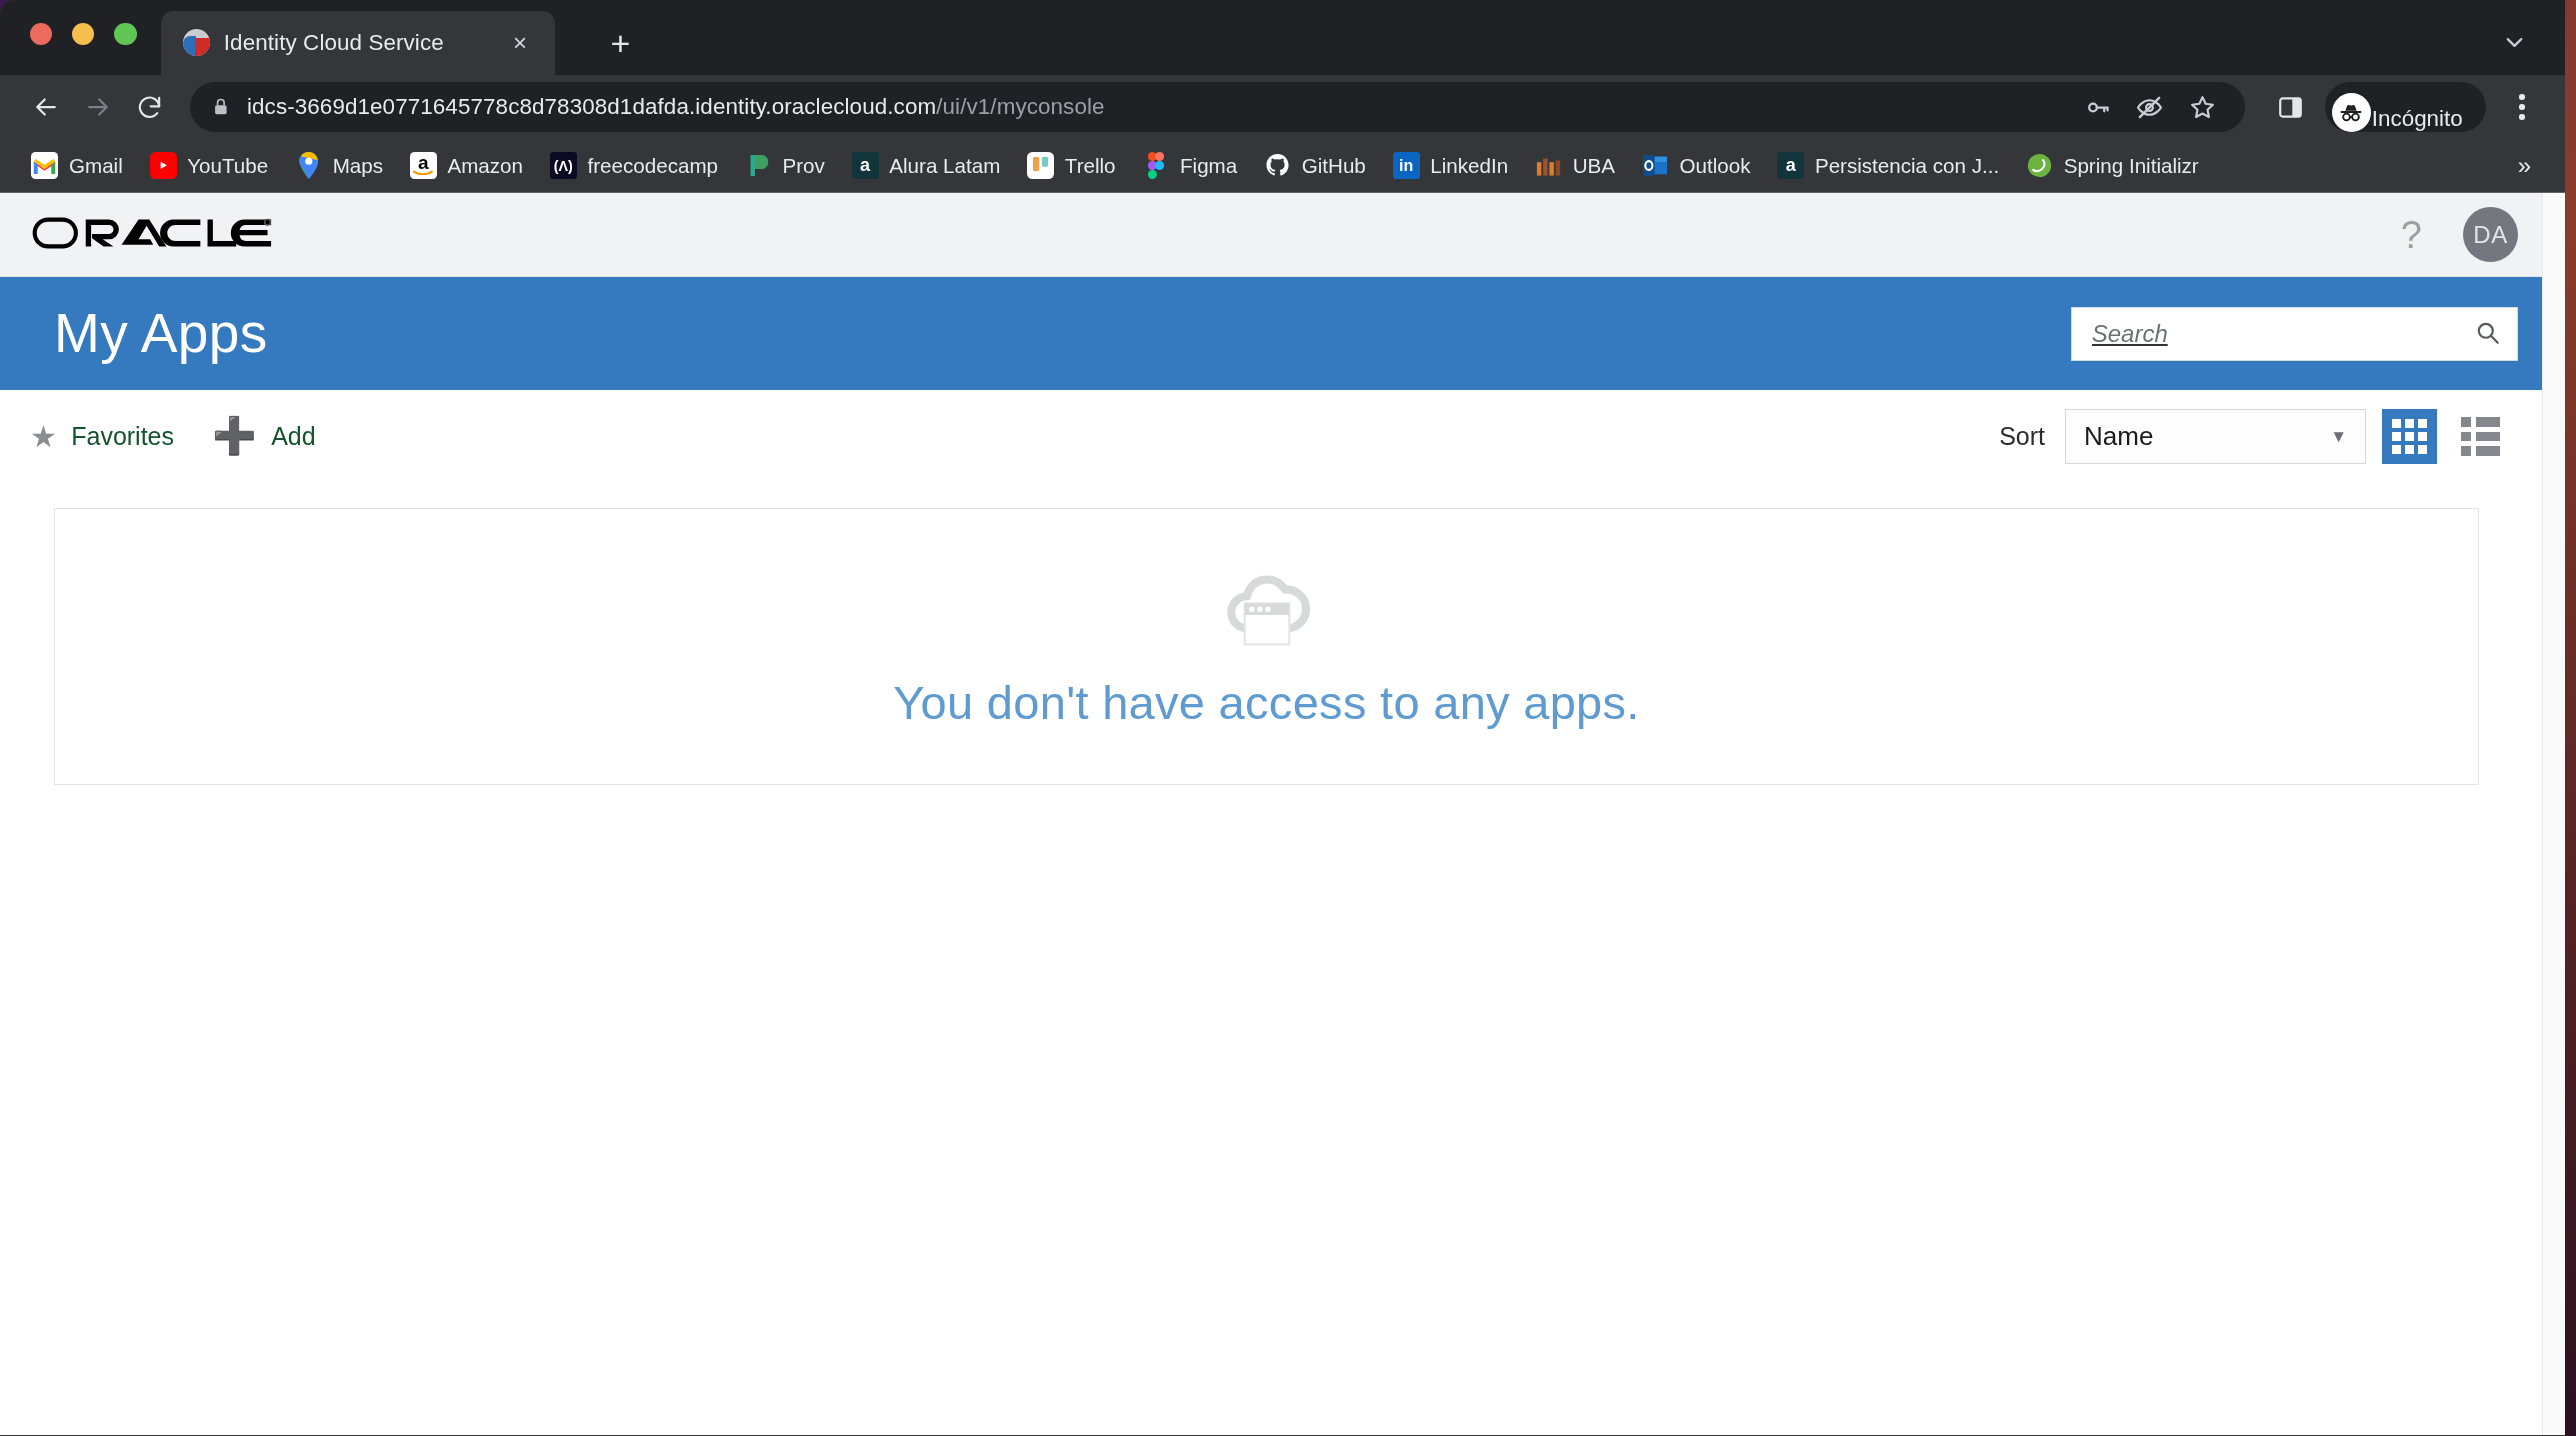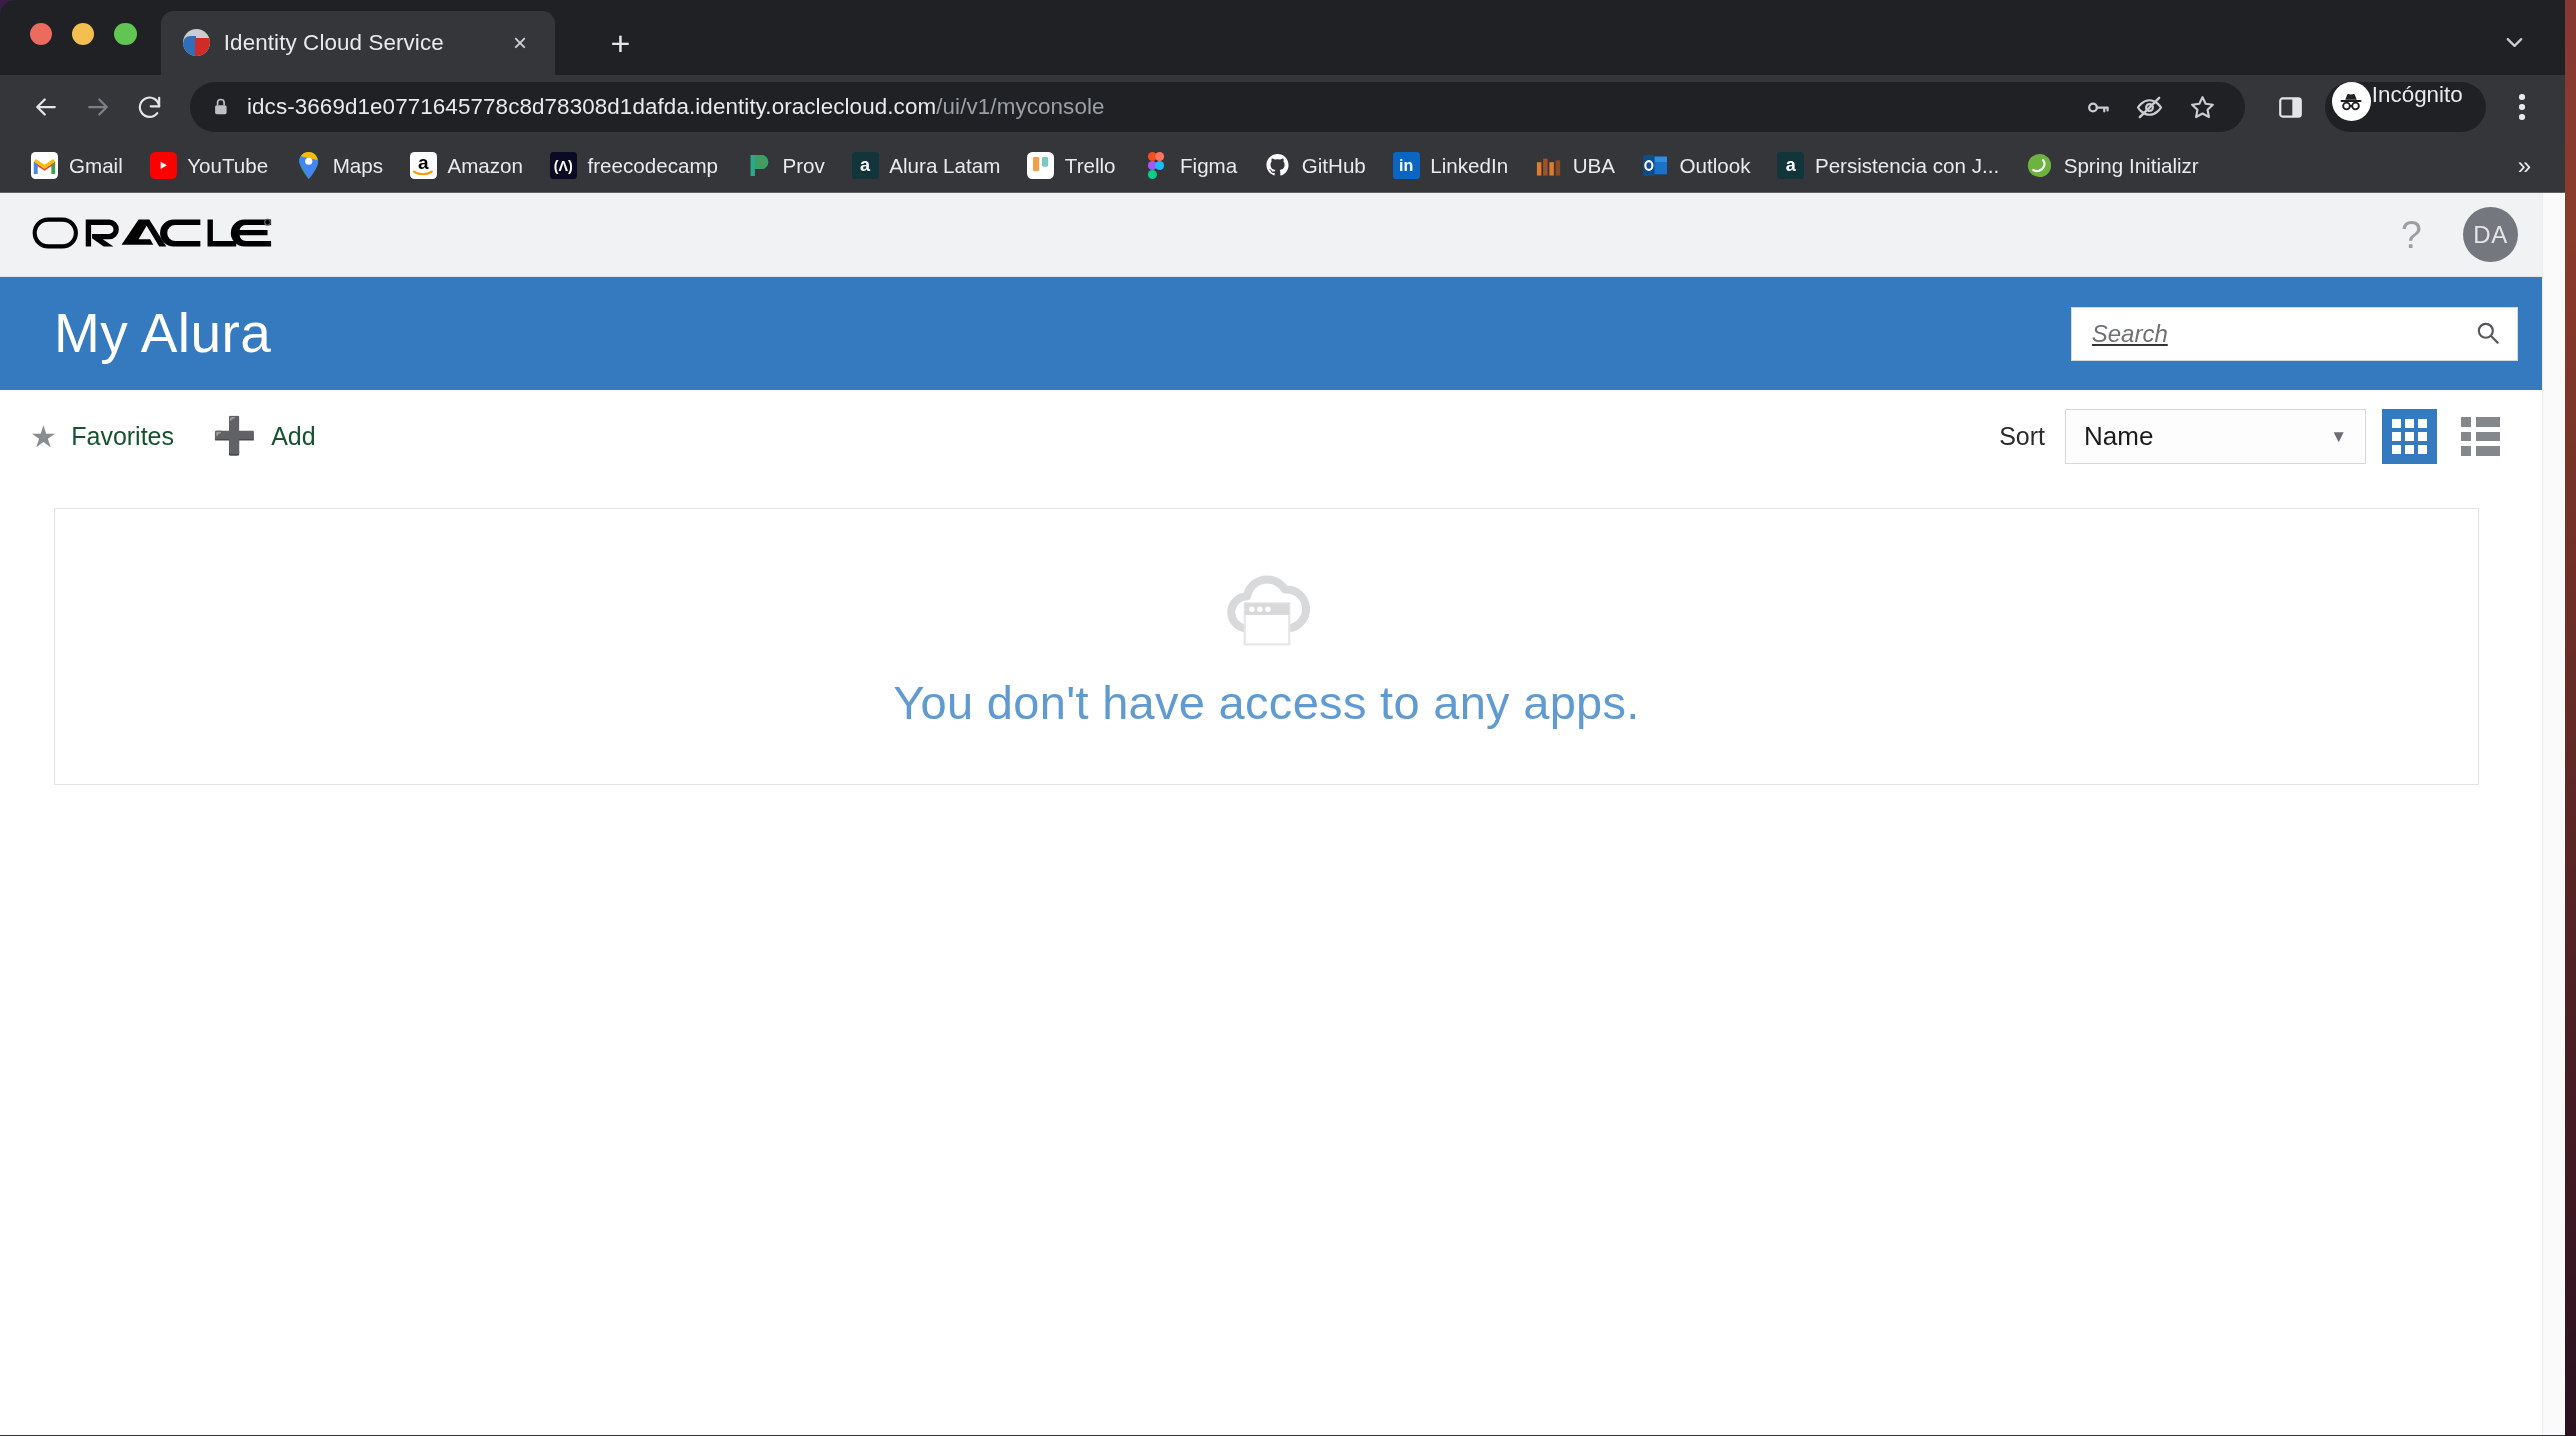--- a/index.html
+++ b/index.html
@@ -165,21 +165,21 @@
     display: flex; align-items: center; justify-content: center;
     flex: 0 0 47px;
   }
 
   .tb-right { display: flex; align-items: center; gap: 3.6px; margin-left: 12.5px; }
   .profile-chip {
     height: 50px;
     background: #202124;
     border-radius: 25px;
     display: flex;
-    align-items: flex-start;
+    align-items: flex-end;
     padding: 0 23px 0 7.2px;
     gap: 1px;
     margin-left: 7.2px;
   }
   .profile-avatar {
     width: 39px; height: 39px;
     border-radius: 50%;
     background: #ffffff;
     display: flex; align-items: center; justify-content: center;
   }
@@ -644,21 +644,21 @@
           <circle cx="263" cy="8" r="3.2" fill="none" stroke="#555" stroke-width="1.6"></circle>
         </svg>
       </span>
       <div class="oracle-bar-right">
         <span class="help-icon">?</span>
         <span class="user-avatar">DA</span>
       </div>
     </div>
 
     <div class="apps-banner">
-      <span class="apps-title">My Alura</span>
+      <span class="apps-title">My Apps</span>
       <div class="search-box">
         <input class="search-input" type="text" placeholder="Search" style="">
         <span>
           <svg width="27" height="27" viewBox="0 0 24 24">
               <circle cx="10.5" cy="10.5" r="6.2" fill="none" stroke="#55595c" stroke-width="1.9"></circle>
               <path d="M15.2 15.2L21 21" stroke="#55595c" stroke-width="1.9" stroke-linecap="round"></path>
             </svg>
         </span>
       </div>
     </div>

